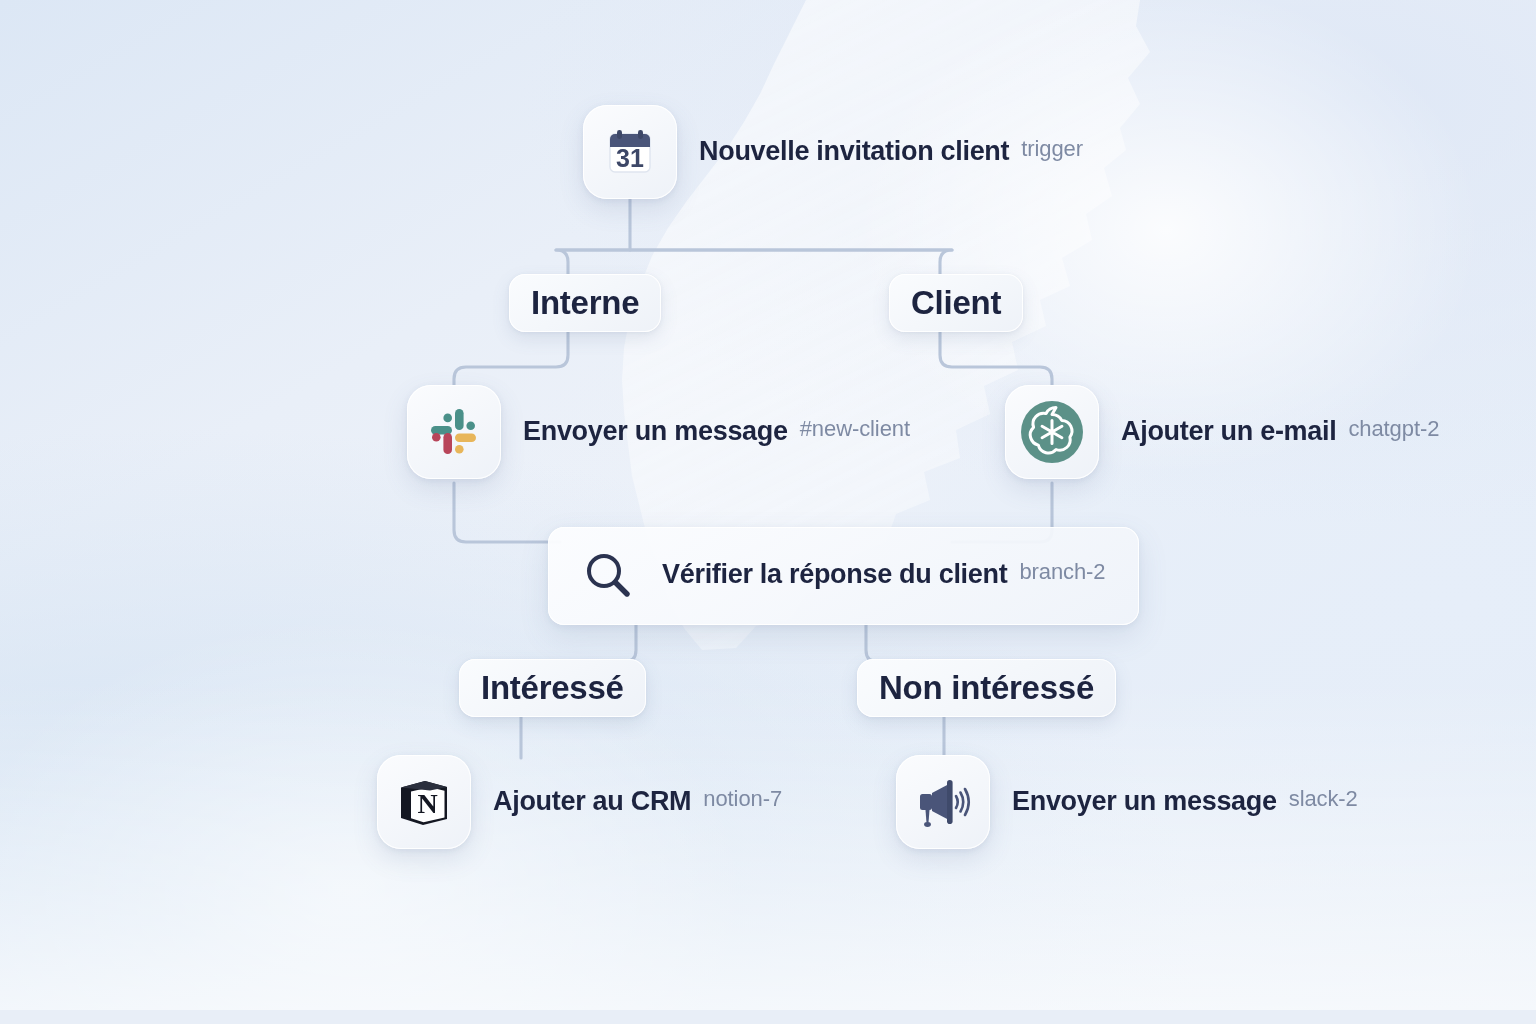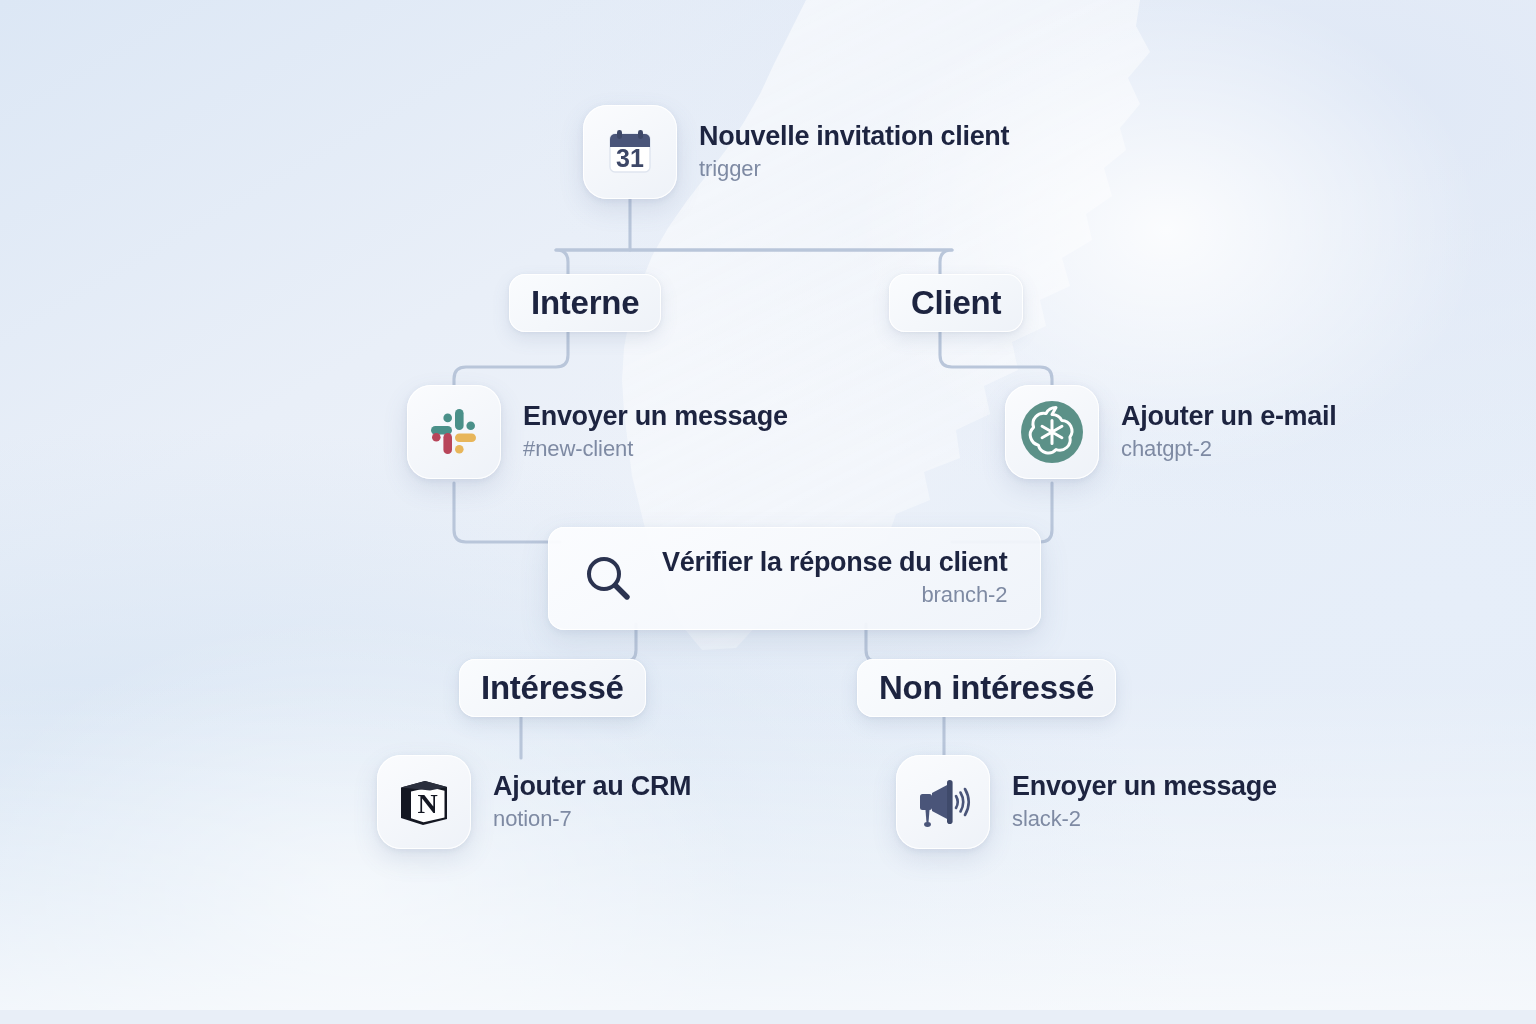--- a/index.html
+++ b/index.html
@@ -40,21 +40,21 @@
   
   .node{position:absolute;display:flex;align-items:center;gap:22px;}
   .icon-card{
     width:94px;height:94px;border-radius:24px;flex:none;
     background:linear-gradient(150deg,#fbfcfe 0%,#eef2f8 100%);
     box-shadow:0 10px 26px rgba(86,108,148,.14),
                0 2px 6px rgba(86,108,148,.10),
                inset 0 0 0 1px rgba(255,255,255,.92);
     display:flex;align-items:center;justify-content:center;
   }
-  .labels{display:flex;flex-direction:column;gap:3px;}
+  .labels{display:flex;flex-direction:row;gap:12px;}
   .ntitle{
     font-size:27px;font-weight:700;color:#1d2440;letter-spacing:-.3px;
     white-space:nowrap;line-height:1.18;
   }
   .nsub{
     font-size:22px;font-weight:400;color:#7e8aa3;letter-spacing:-.1px;
     white-space:nowrap;line-height:1.2;
   }
 
   

